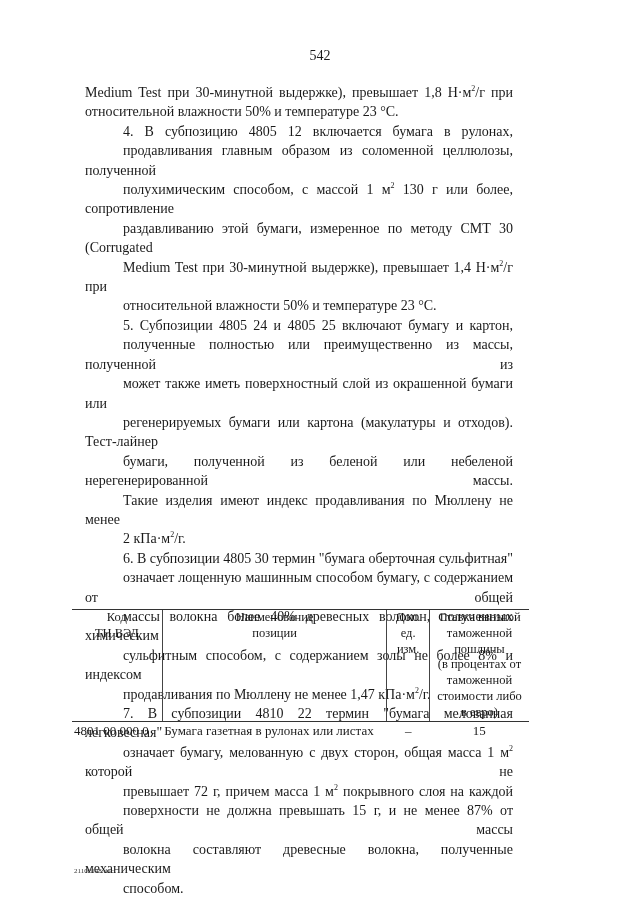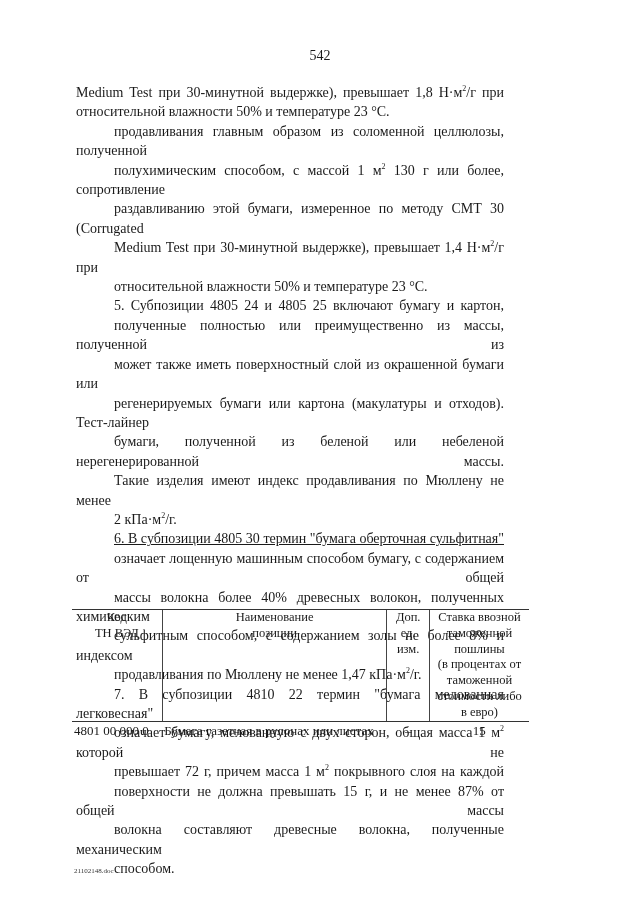--- a/index.html
+++ b/index.html
@@ -1,19 +1,19 @@
 <!DOCTYPE html>
 <html><head>
   <meta charset="utf-8">
   <style>
     html, body { margin: 0; padding: 0; background: #ffffff; }
     body { width: 640px; height: 900px; position: relative; overflow: hidden;
       font-family: "Liberation Serif", "DejaVu Serif", serif; color: #1a1a1a; }
     .page-num { position: absolute; top: 48px; left: 0; width: 640px; text-align: center; font-size: 14px; }
-    .body { position: absolute; top: 83px; left: 76px; width: 428px; font-size: 14px; line-height: 19.4px; text-align: justify; }
+    .body { position: absolute; top: 83px; left: 85px; width: 428px; font-size: 14px; line-height: 19.4px; text-align: justify; }
     .body p { margin: 0; }
     .body p.ind { text-indent: 38px; }
     .body p span { display: block; text-align-last: justify; }
     .body p span.last { text-align-last: left; }
     sup { font-size: 8px; line-height: 0; vertical-align: 6px; }
     table.tariff { position: absolute; top: 609px; left: 72px; width: 457px; border-collapse: collapse; font-size: 12.5px; line-height: 15.8px; }
     table.tariff th { font-weight: normal; vertical-align: top; text-align: center; padding: 0 2px; border-top: 1.5px solid #333; border-bottom: 1.5px solid #333; }
     table.tariff th + th { border-left: 1px solid #444; }
     table.tariff td { padding: 1px 2px; vertical-align: top; text-align: left; white-space: nowrap; font-size: 13px; }
     table.tariff td.c { text-align: center; }
@@ -24,37 +24,38 @@
 <body>
 
 <div class="page-num">542</div>
 
 <div class="body" id="body">
     <p>
       <span>Medium Test при 30-минутной выдержке), превышает 1,8 Н·м<sup>2</sup>/г при</span>
       <span class="last">относительной влажности 50% и температуре 23 °С.</span>
     </p>
     <p class="ind">
+      <span style="text-indent: 38px;">4. В субпозицию 4805 12 включается бумага в рулонах,</span>
       <span>продавливания главным образом из соломенной целлюлозы, полученной</span>
       <span>полухимическим способом, с массой 1 м<sup>2</sup> 130 г или более, сопротивление</span>
       <span>раздавливанию этой бумаги, измеренное по методу СМТ 30 (Corrugated</span>
       <span>Medium Test при 30-минутной выдержке), превышает 1,4 Н·м<sup>2</sup>/г при</span>
       <span class="last">относительной влажности 50% и температуре 23 °С.</span>
     </p>
     <p class="ind">
       <span style="text-indent: 38px;">5. Субпозиции 4805 24 и 4805 25 включают бумагу и картон,</span>
       <span>полученные полностью или преимущественно из массы, полученной из</span>
       <span>может также иметь поверхностный слой из окрашенной бумаги или</span>
       <span>регенерируемых бумаги или картона (макулатуры и отходов). Тест-лайнер</span>
       <span>бумаги, полученной из беленой или небеленой нерегенерированной массы.</span>
       <span>Такие изделия имеют индекс продавливания по Мюллену не менее</span>
       <span class="last">2 кПа·м<sup>2</sup>/г.</span>
     </p>
     <p class="ind">
-      <span style="text-indent: 38px; text-decoration: underline;">6. В субпозиции 4805 30 термин "бумага оберточная сульфитная"</span>
+      <span style="text-indent: 38px;">6. В субпозиции 4805 30 термин "бумага оберточная сульфитная"</span>
       <span>означает лощенную машинным способом бумагу, с содержанием от общей</span>
       <span>массы волокна более 40% древесных волокон, полученных химическим</span>
       <span>сульфитным способом, с содержанием золы не более 8% и индексом</span>
       <span class="last">продавливания по Мюллену не менее 1,47 кПа·м<sup>2</sup>/г.</span>
     </p>
     <p class="ind">
       <span style="text-indent: 38px;">7. В субпозиции 4810 22 термин "бумага мелованная легковесная"</span>
       <span>означает бумагу, мелованную с двух сторон, общая масса 1 м<sup>2</sup> которой не</span>
       <span>превышает 72 г, причем масса 1 м<sup>2</sup> покрывного слоя на каждой</span>
       <span>поверхности не должна превышать 15 г, и не менее 87% от общей массы</span>

